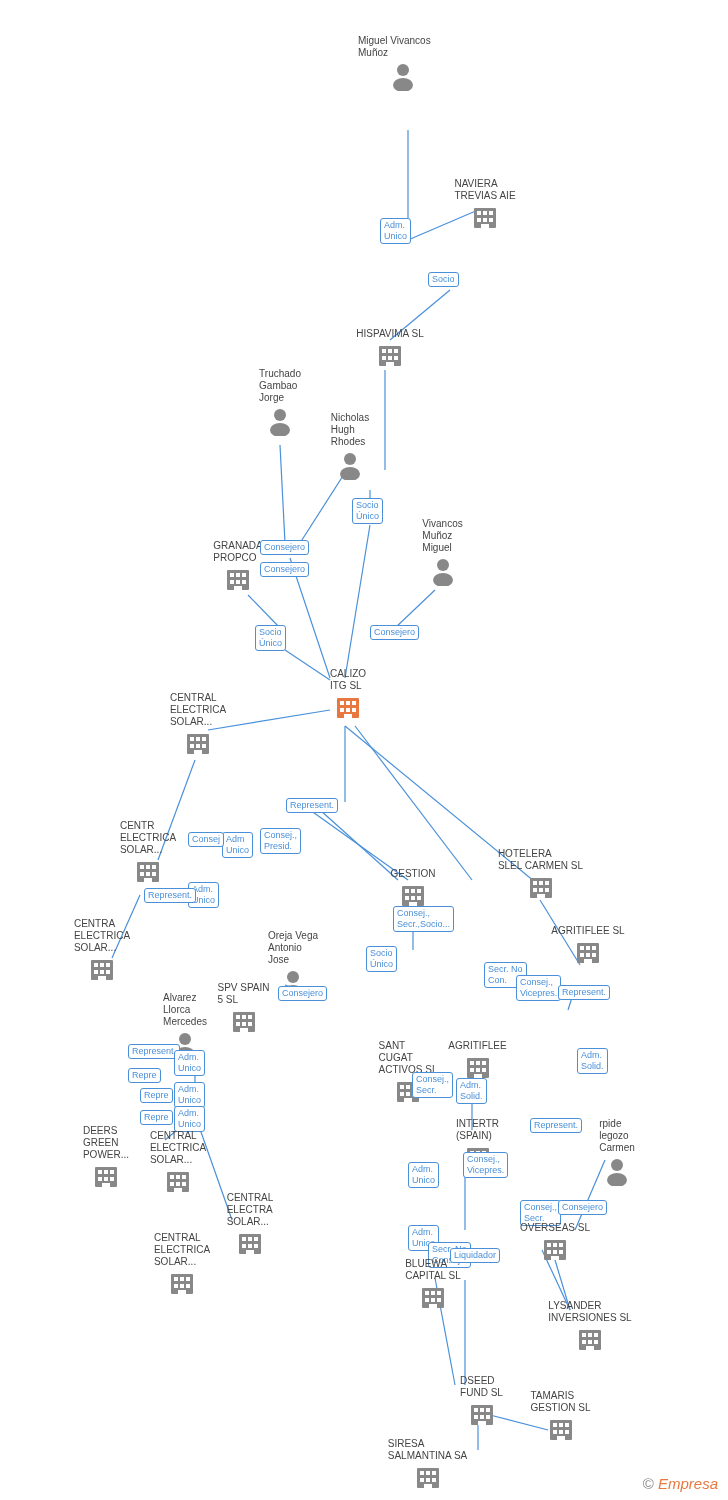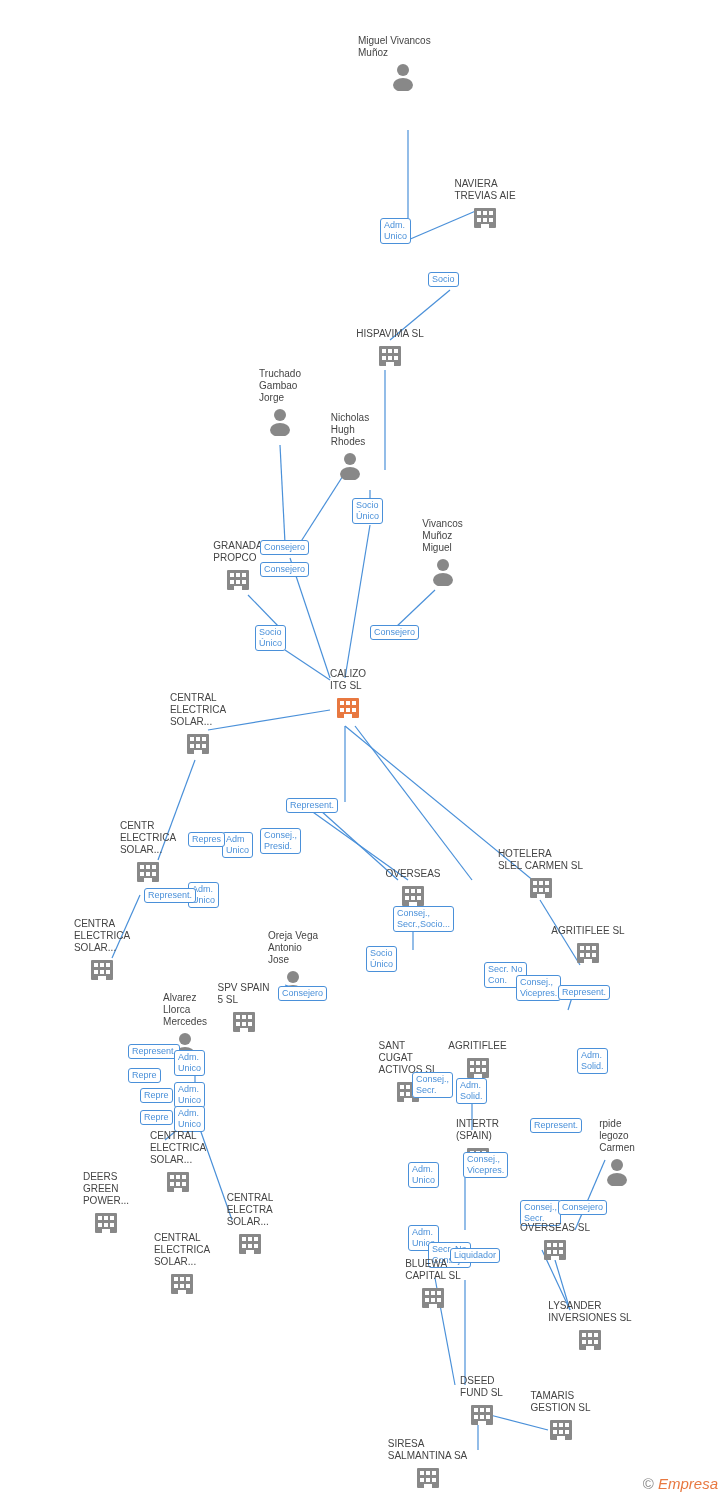--- a/index.html
+++ b/index.html
@@ -260,21 +260,21 @@
     <rect x="10" y="20" width="8" height="4" fill="#fff"></rect>
   </svg>
 </div>
 
 <div class="badge" style="left:286px;top:798px;">Represent.</div>
 
 <div class="badge" style="left:260px;top:828px;">Consej.,<br>Presid.</div>
 
 <div class="badge" style="left:222px;top:832px;">Adm<br>Unico</div>
 
-<div class="badge" style="left:188px;top:832px;">Repres</div>
+<div class="badge" style="left:188px;top:832px;">Consej</div>
 
 <div class="node" style="left:108px;top:820px;width:80px;">
   <div class="node-label">CENTR<br>ELECTRICA<br>SOLAR...</div>
   <svg class="building-icon" viewBox="0 0 28 28">
     <rect x="3" y="4" width="22" height="20" fill="#888" rx="1"></rect>
     <rect x="6" y="7" width="4" height="4" fill="#fff"></rect>
     <rect x="12" y="7" width="4" height="4" fill="#fff"></rect>
     <rect x="18" y="7" width="4" height="4" fill="#fff"></rect>
     <rect x="6" y="14" width="4" height="4" fill="#fff"></rect>
     <rect x="12" y="14" width="4" height="4" fill="#fff"></rect>
@@ -295,21 +295,21 @@
     <rect x="12" y="7" width="4" height="4" fill="#fff"></rect>
     <rect x="18" y="7" width="4" height="4" fill="#fff"></rect>
     <rect x="6" y="14" width="4" height="4" fill="#fff"></rect>
     <rect x="12" y="14" width="4" height="4" fill="#fff"></rect>
     <rect x="18" y="14" width="4" height="4" fill="#fff"></rect>
     <rect x="10" y="20" width="8" height="4" fill="#fff"></rect>
   </svg>
 </div>
 
 <div class="node" style="left:378px;top:868px;width:70px;">
-  <div class="node-label">OVERSEAS</div>
+  <div class="node-label">GESTION</div>
   <svg class="building-icon" viewBox="0 0 28 28">
     <rect x="3" y="4" width="22" height="20" fill="#888" rx="1"></rect>
     <rect x="6" y="7" width="4" height="4" fill="#fff"></rect>
     <rect x="12" y="7" width="4" height="4" fill="#fff"></rect>
     <rect x="18" y="7" width="4" height="4" fill="#fff"></rect>
     <rect x="6" y="14" width="4" height="4" fill="#fff"></rect>
     <rect x="12" y="14" width="4" height="4" fill="#fff"></rect>
     <rect x="18" y="14" width="4" height="4" fill="#fff"></rect>
     <rect x="10" y="20" width="8" height="4" fill="#fff"></rect>
   </svg>
@@ -425,21 +425,21 @@
     <rect x="12" y="14" width="4" height="4" fill="#fff"></rect>
     <rect x="18" y="14" width="4" height="4" fill="#fff"></rect>
     <rect x="10" y="20" width="8" height="4" fill="#fff"></rect>
   </svg>
 </div>
 
 <div class="badge" style="left:456px;top:1078px;">Adm.<br>Solid.</div>
 
 <div class="badge" style="left:577px;top:1048px;">Adm.<br>Solid.</div>
 
-<div class="node" style="left:66px;top:1125px;width:80px;margin-top:46px;">
+<div class="node" style="left:66px;top:1125px;width:80px;">
   <div class="node-label">DEERS<br>GREEN<br>POWER...</div>
   <svg class="building-icon" viewBox="0 0 28 28">
     <rect x="3" y="4" width="22" height="20" fill="#888" rx="1"></rect>
     <rect x="6" y="7" width="4" height="4" fill="#fff"></rect>
     <rect x="12" y="7" width="4" height="4" fill="#fff"></rect>
     <rect x="18" y="7" width="4" height="4" fill="#fff"></rect>
     <rect x="6" y="14" width="4" height="4" fill="#fff"></rect>
     <rect x="12" y="14" width="4" height="4" fill="#fff"></rect>
     <rect x="18" y="14" width="4" height="4" fill="#fff"></rect>
     <rect x="10" y="20" width="8" height="4" fill="#fff"></rect>

